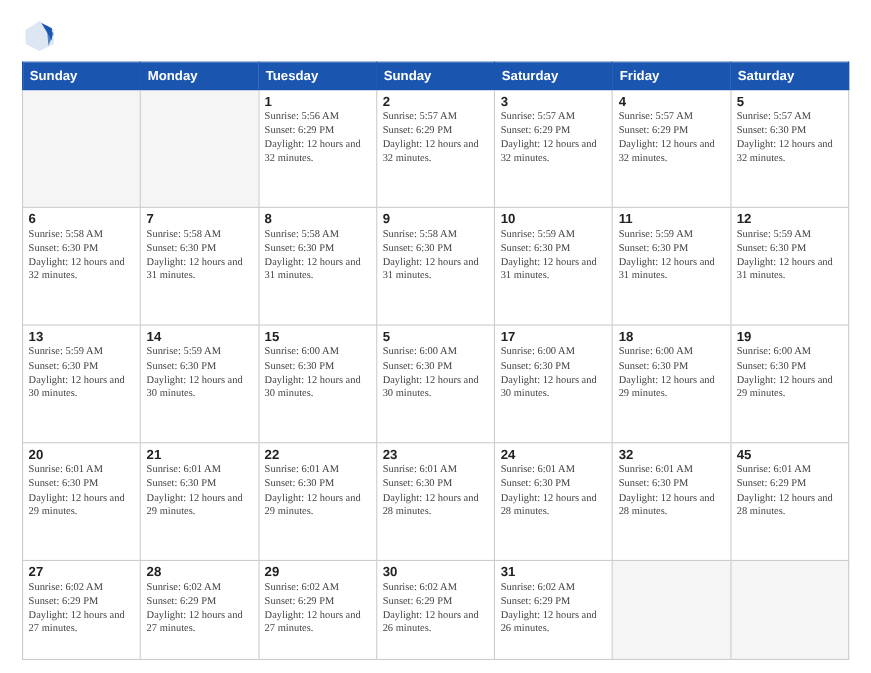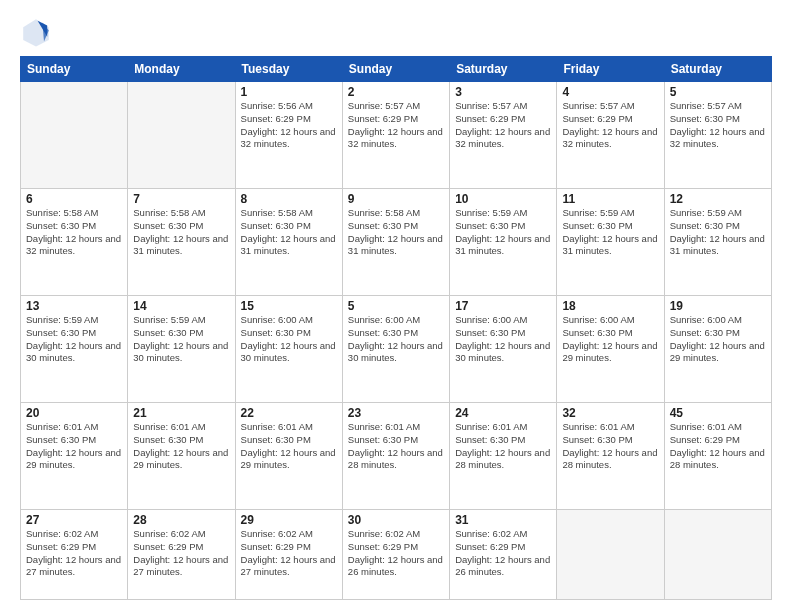--- a/index.html
+++ b/index.html
@@ -77,20 +77,21 @@
       font-size: 12px;
       font-weight: bold;
       color: #222;
       display: block;
       margin-bottom: 1px;
     }
     .day-detail {
       font-size: 9.5px;
       color: #444;
       line-height: 1.35;
+      font-family: Liberation Serif, serif;
     }
   </style>
 </head>
 <body>
 
 <div class="page">
   <div class="header">
     <div class="logo">
       <svg class="logo-icon" viewBox="0 0 40 40">
         <polygon points="20,4 36,14 36,30 20,38 4,30 4,14" fill="#1a56b0" opacity="0.15"></polygon>

